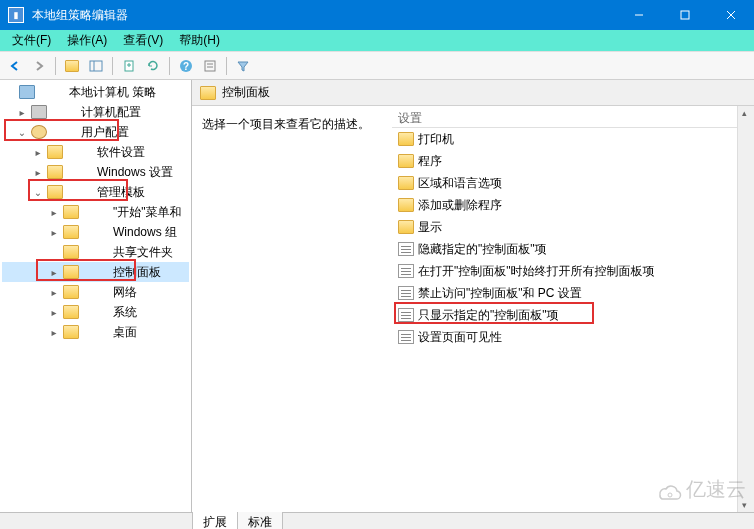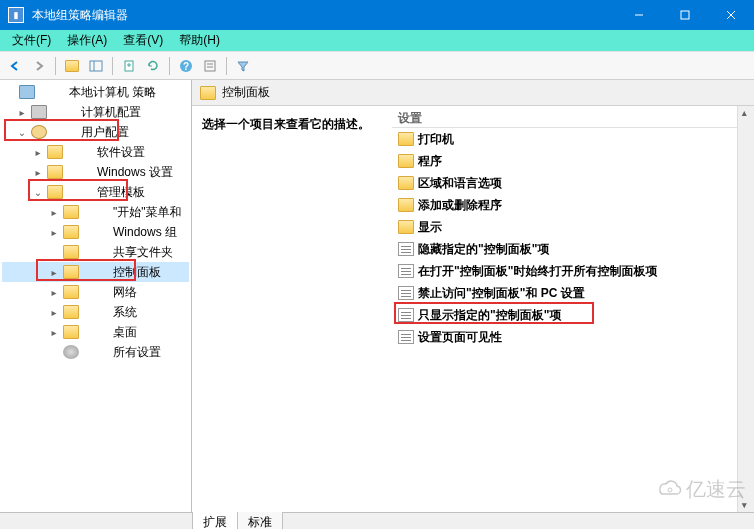--- a/index.html
+++ b/index.html
@@ -28,34 +28,34 @@
     .folder-icon { background: linear-gradient(#ffe9a6, #f7ca4d); border: 0.5px solid #d9a93e; border-radius: 1px; }
     .policy-icon { background: #a0c8e8; border: 0.5px solid #5a8fb8; border-radius: 1px; }
     .comp-icon { background: #d0d0d0; border: 0.5px solid #888; border-radius: 1px; }
     .user-icon { background: #f5d890; border: 0.5px solid #c09040; border-radius: 50%; }
     .gear-icon { background: radial-gradient(#ddd,#999); border-radius: 50%; }
     
     .red-box { position: absolute; border: 2px solid #e03030; pointer-events: none; }
     
     .content-panel { flex: 1; display: flex; flex-direction: column; }
     .content-header { height: 26px; background: #f0f0f0; border-bottom: 1px solid #d0d0d0; display: flex; align-items: center; padding-left: 8px; gap: 6px; }
-    .content-body { flex: 1; display: flex; position: relative; overflow: hidden; font-weight: bold; }
+    .content-body { flex: 1; display: flex; position: relative; overflow: hidden; }
     .desc-panel { width: 200px; padding: 10px; }
     .settings-panel { flex: 1; padding: 4px 0; position: relative; }
     .settings-header { height: 18px; display: flex; border-bottom: 1px solid #e0e0e0; padding-left: 6px; color: #666; }
     .setting-row { height: 22px; display: flex; align-items: center; padding-left: 6px; gap: 4px; }
     .setting-row .icon { width: 16px; height: 14px; flex-shrink: 0; }
     .setting-icon { width: 14px; height: 14px; background: #fff; border: 0.5px solid #999; position: relative; }
     .setting-icon::before { content: ""; position: absolute; left: 2px; right: 2px; top: 3px; height: 1px; background: #888; box-shadow: 0 3px 0 #888, 0 6px 0 #888; }
     
     .tabs-row { height: 22px; border-top: 1px solid #c0c0c0; display: flex; align-items: flex-end; padding-left: 178px; background: #f0f0f0; }
     .tab-item { padding: 2px 10px; border: 1px solid #c0c0c0; border-top: none; background: #f8f8f8; margin-right: -1px; font-size: 12px; }
     .tab-item.active { background: #fff; }
     
-    .watermark { position: absolute; right: 8px; bottom: 26px; opacity: 0.25; font-size: 20px; color: #333; display: flex; align-items: flex-start; gap: 4px; pointer-events: none; }
+    .watermark { position: absolute; right: 8px; bottom: 26px; opacity: 0.25; font-size: 20px; color: #333; display: flex; align-items: flex-end; gap: 4px; pointer-events: none; }
     
     .scroll-hint { position: absolute; right: 0; top: 0; bottom: 0; width: 17px; background: #f0f0f0; border-left: 1px solid #ddd; }
     .scroll-hint::before { content: "▴"; position: absolute; top: 2px; left: 4px; font-size: 9px; color: #666; }
     .scroll-hint::after { content: "▾"; position: absolute; bottom: 2px; left: 4px; font-size: 9px; color: #666; }
   </style>
 </head>
 <body>
 
 <div class="titlebar">
   <span class="app-icon">▮</span>
@@ -204,25 +204,20 @@
     <div class="tree-node" style="padding-left:46px">
         <span class="expander">▸</span>
         <span class="icon folder-icon"></span>
         <span class="label">系统</span>
       </div>
     <div class="tree-node" style="padding-left:46px">
         <span class="expander">▸</span>
         <span class="icon folder-icon"></span>
         <span class="label">桌面</span>
       </div>
-    <div class="tree-node" style="padding-left:46px">
-        <span class="expander"></span>
-        <span class="icon gear-icon"></span>
-        <span class="label">所有设置</span>
-      </div>
 
     <div class="red-box" style="left:4px; top:39px; width:115px; height:22px;"></div>
     <div class="red-box" style="left:28px; top:99px; width:100px; height:22px;"></div>
     <div class="red-box" style="left:36px; top:179px; width:100px; height:22px;"></div>
   </div>
 
   <div class="content-panel">
     <div class="content-header">
       <span class="icon folder-icon" style="width:16px;height:14px;"></span>
       <span>控制面板</span>

